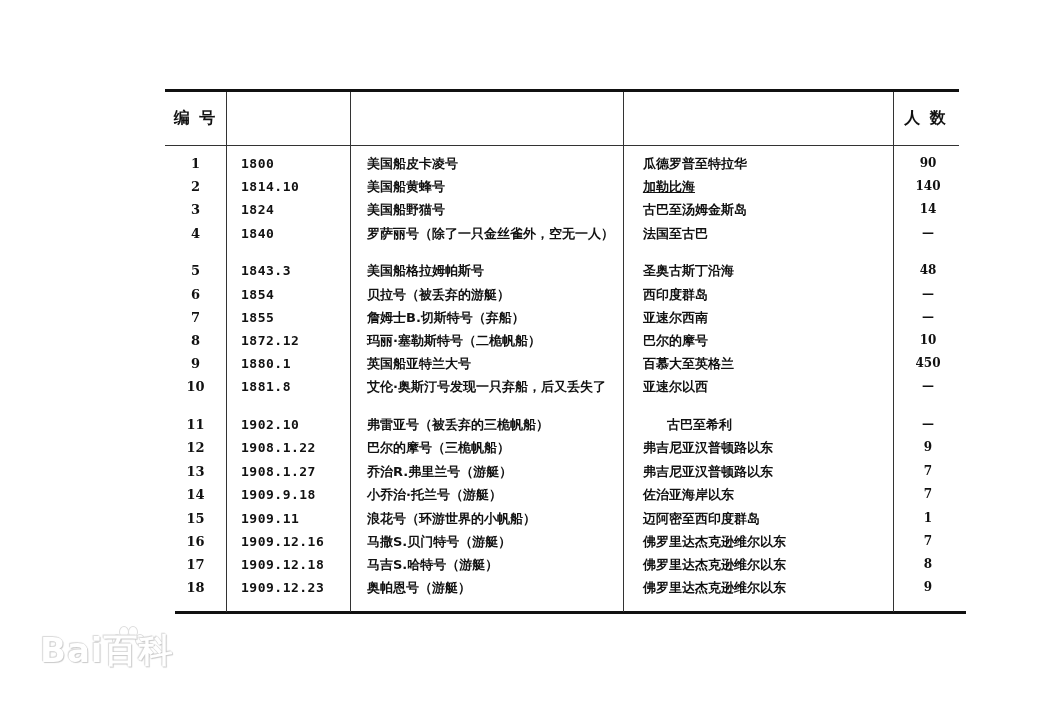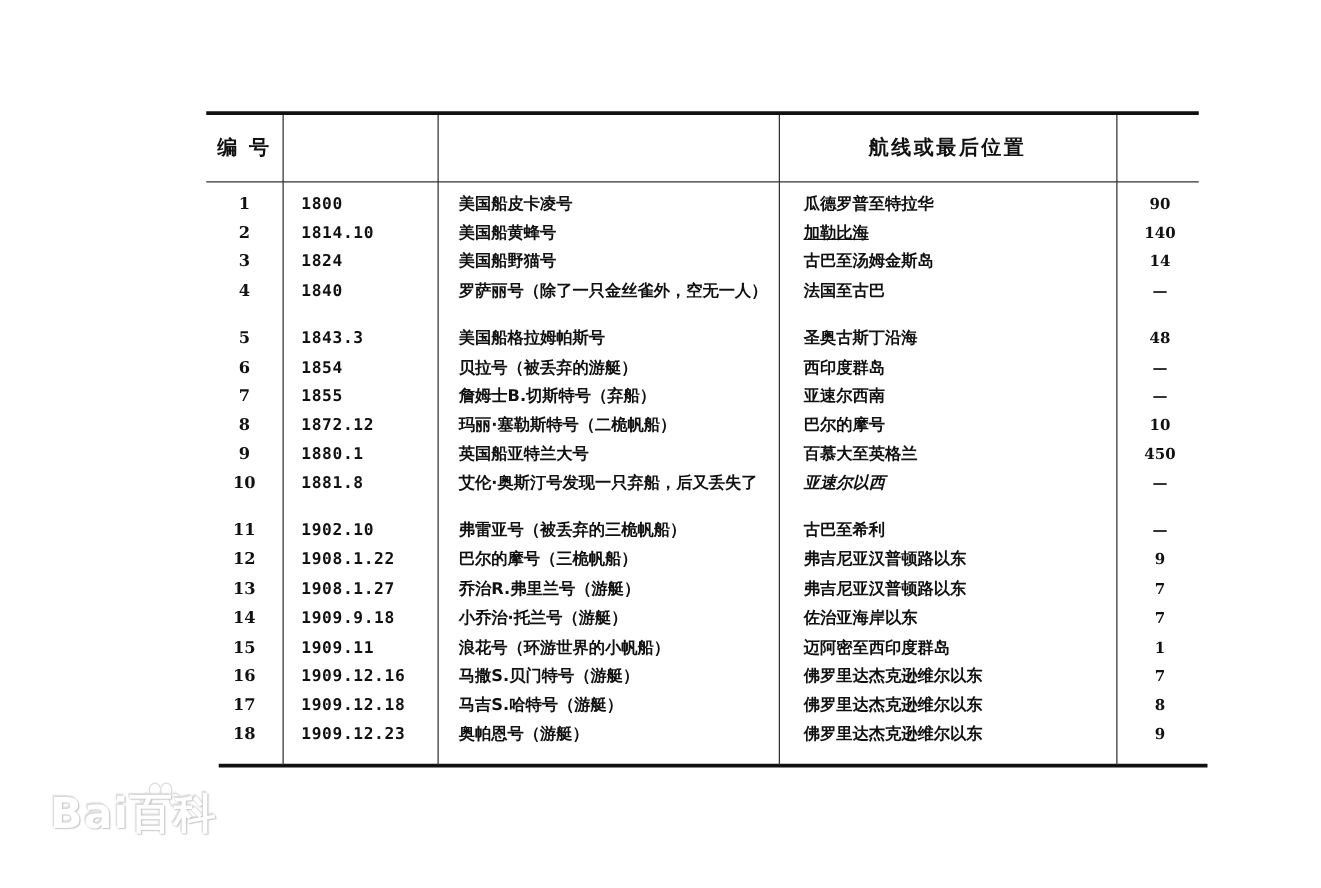--- a/index.html
+++ b/index.html
@@ -34,21 +34,21 @@
   <div class="rule rule-top"></div>
   <div class="rule rule-head"></div>
   <div class="rule rule-bottom"></div>
 
   <div class="vline" style="left:226px"></div>
   <div class="vline" style="left:350px"></div>
   <div class="vline" style="left:623px"></div>
   <div class="vline" style="left:893px"></div>
 
   <div class="hdr" style="left:165px;width:61px">编 号</div>
-  <div class="hdr" style="left:623px;width:270px">航线或最后位置</div>
+  <div class="hdr" style="left:893px;width:66px">人 数</div>
 
   <div id="rows">
       <div class="row" style="top: 156px;">
         <div class="cell c-no">1</div>
         <div class="cell c-date">1800</div>
         <div class="cell c-name">美国船皮卡凌号</div>
         <div class="cell c-route" style="top: 0px;">瓜德罗普至特拉华</div>
         <div class="cell c-count" style="top: 0px;">90</div>
       </div>
       <div class="row" style="top: 179px;">
@@ -104,28 +104,28 @@
         <div class="cell c-no">9</div>
         <div class="cell c-date">1880.1</div>
         <div class="cell c-name">英国船亚特兰大号</div>
         <div class="cell c-route" style="top: 0px;">百慕大至英格兰</div>
         <div class="cell c-count" style="top: 0px;">450</div>
       </div>
       <div class="row" style="top: 379px;">
         <div class="cell c-no">10</div>
         <div class="cell c-date">1881.8</div>
         <div class="cell c-name">艾伦·奥斯汀号发现一只弃船，后又丢失了</div>
-        <div class="cell c-route" style="top: 0px; font-style: italic;">亚速尔以西</div>
+        <div class="cell c-route" style="top: 0px;">亚速尔以西</div>
         <div class="cell c-count" style="top: 0px;">—</div>
       </div>
       <div class="row" style="top: 417px;">
         <div class="cell c-no">11</div>
         <div class="cell c-date">1902.10</div>
         <div class="cell c-name">弗雷亚号（被丢弃的三桅帆船）</div>
-        <div class="cell c-route" style="top: 0px;">古巴至希利</div>
+        <div class="cell c-route" style="top: 0px; margin-left: 24px;">古巴至希利</div>
         <div class="cell c-count" style="top: 0px;">—</div>
       </div>
       <div class="row" style="top: 440px;">
         <div class="cell c-no">12</div>
         <div class="cell c-date">1908.1.22</div>
         <div class="cell c-name">巴尔的摩号（三桅帆船）</div>
         <div class="cell c-route" style="top: 0px;">弗吉尼亚汉普顿路以东</div>
         <div class="cell c-count" style="top: 0px;">9</div>
       </div>
       <div class="row" style="top: 464px;">

